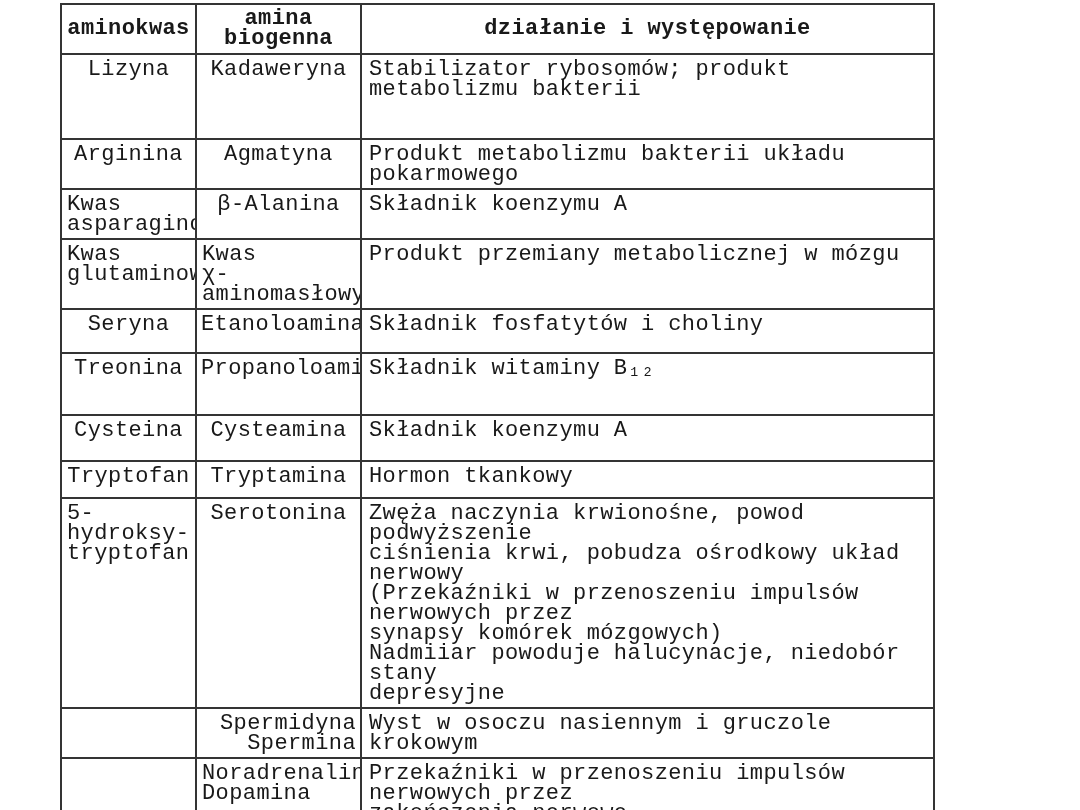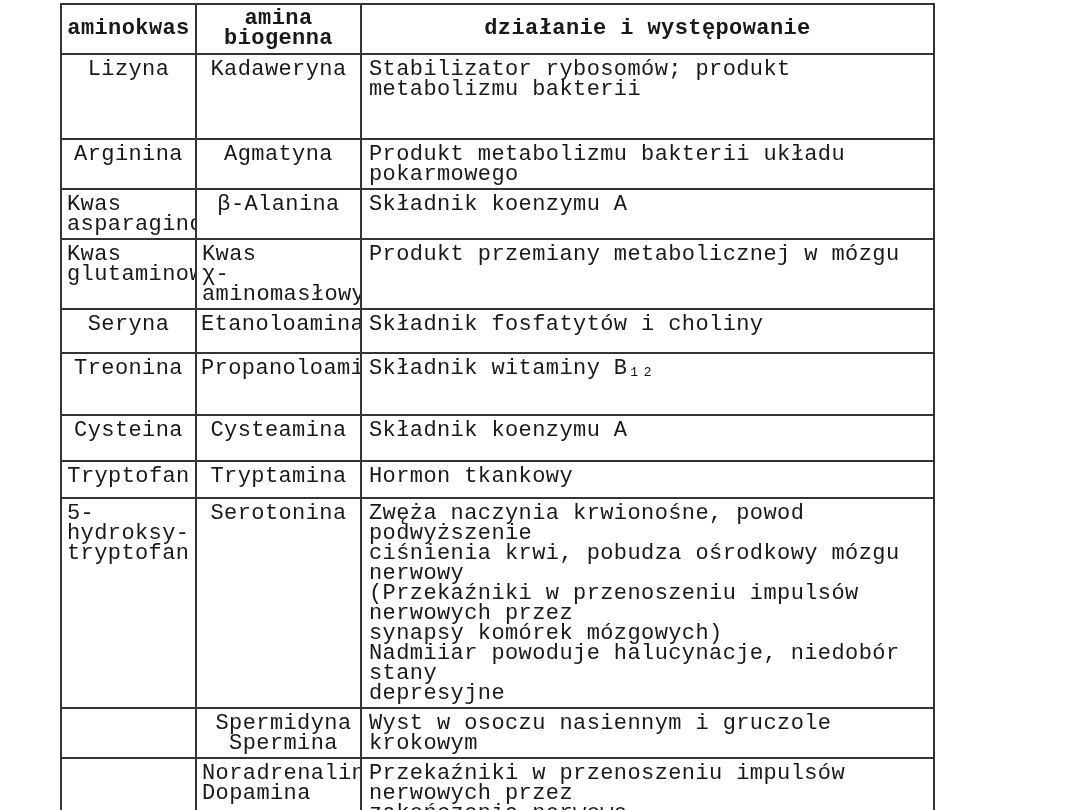--- a/index.html
+++ b/index.html
@@ -36,21 +36,21 @@
   th {
     font-weight: bold;
     text-align: center;
     vertical-align: middle;
     height: 36px;
     padding: 4px;
   }
   td.col-amino, td.col-amine { text-align: center; }
   td.align-left { text-align: left; padding-left: 5px; }
   td.col-action { text-align: left; padding-left: 7px; }
-  td.indent-sm { text-align: center; padding-left: 14px; }
+  td.indent-sm { text-align: right; padding-left: 14px; }
 
   tbody tr:nth-child(1)  { height: 85px; }
   tbody tr:nth-child(2)  { height: 34px; }
   tbody tr:nth-child(3)  { height: 42px; }
   tbody tr:nth-child(4)  { height: 38px; }
   tbody tr:nth-child(5)  { height: 44px; }
   tbody tr:nth-child(6)  { height: 62px; }
   tbody tr:nth-child(7)  { height: 46px; }
   tbody tr:nth-child(8)  { height: 37px; }
   tbody tr:nth-child(9)  { height: 34px; }
@@ -119,21 +119,21 @@
       <tr>
         <td class="col-amino">Tryptofan</td>
         <td class="col-amine">Tryptamina</td>
         <td class="col-action">Hormon tkankowy</td>
       </tr>
       <tr>
         <td class="col-amino align-left">5-hydroksy-
 tryptofan</td>
         <td class="col-amine">Serotonina</td>
         <td class="col-action">Zwęża naczynia krwionośne, powod podwyższenie
-ciśnienia krwi, pobudza ośrodkowy mózgu nerwowy
+ciśnienia krwi, pobudza ośrodkowy układ nerwowy
 (Przekaźniki w przenoszeniu impulsów nerwowych przez
 synapsy komórek mózgowych)
 Nadmiiar powoduje halucynacje, niedobór stany
 depresyjne</td>
       </tr>
       <tr>
         <td class="col-amino"></td>
         <td class="col-amine indent-sm">Spermidyna
 Spermina</td>
         <td class="col-action">Wyst w osoczu nasiennym i gruczole krokowym</td>

